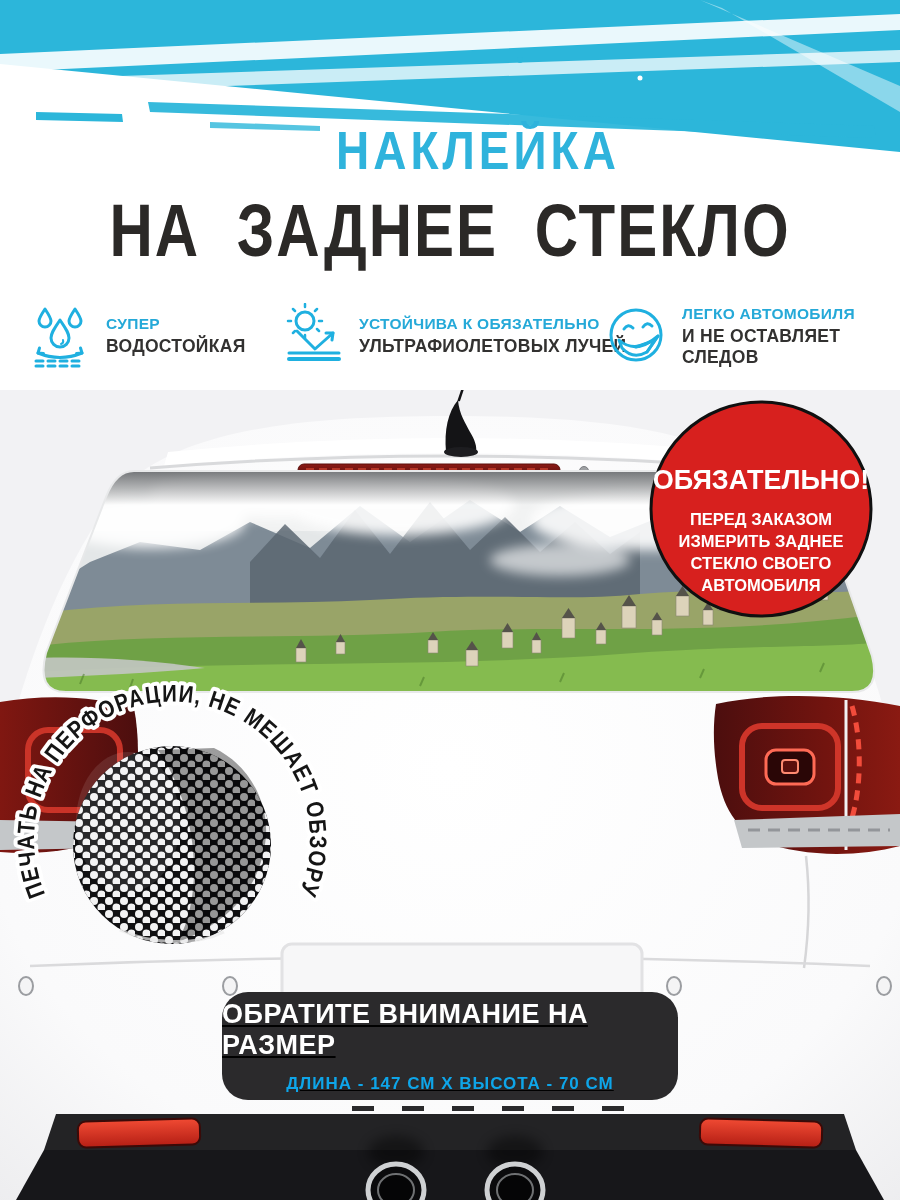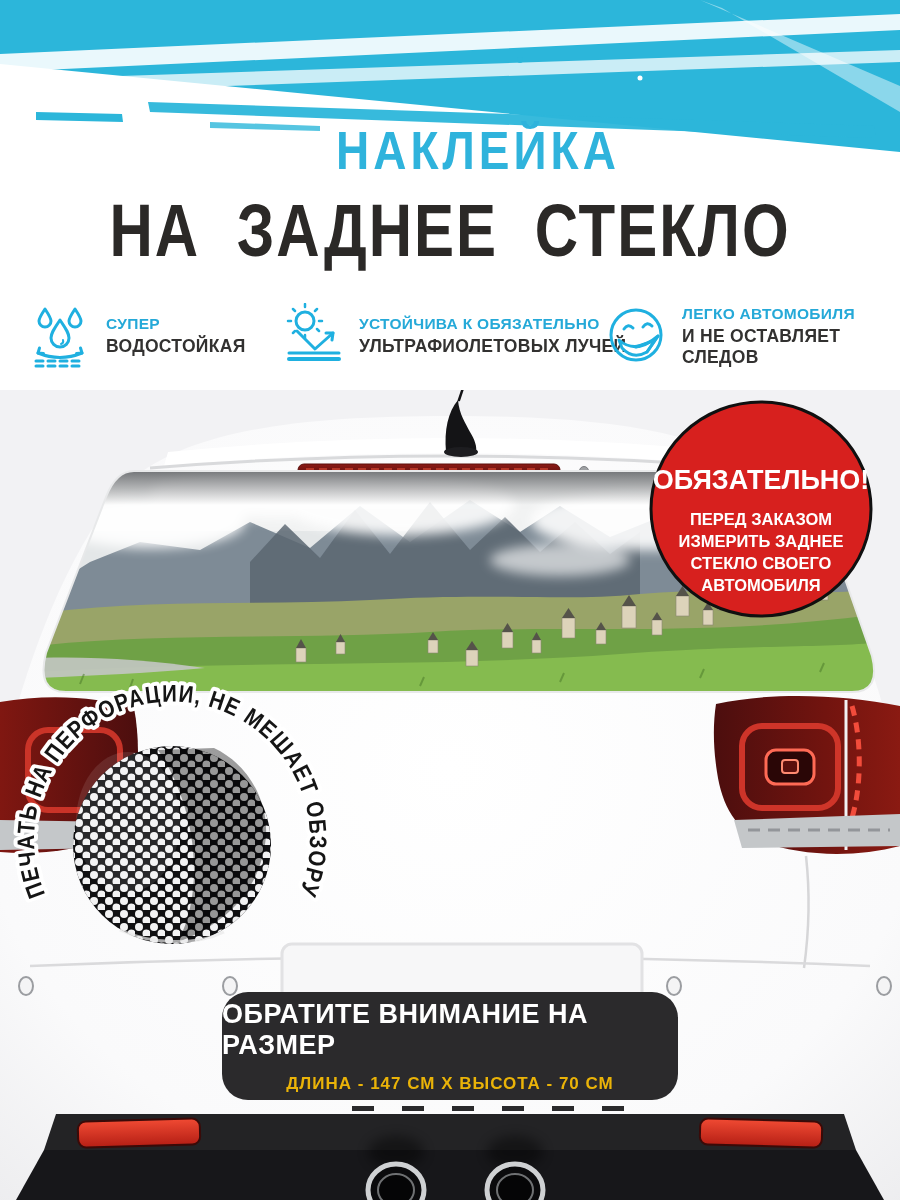--- a/index.html
+++ b/index.html
@@ -17,23 +17,23 @@
 
   
   .feature{top:300px;display:flex;align-items:center;gap:14px;height:72px;}
   .f1{left:30px;} .f2{left:283px;} .f3{left:606px;}
   .f-line1{font-size:15.5px;font-weight:bold;color:#25a9d8;letter-spacing:.3px;}
   .f-line2{font-size:17.5px;font-weight:bold;color:#323130;letter-spacing:.3px;margin-top:3px;}
   .f-icon{flex:0 0 auto;}
 
   
   .size-box{left:222px;top:992px;width:456px;height:108px;background:#2b2a2c;border-radius:26px;
-      display:flex;flex-direction:column;align-items:center;justify-content:center;z-index:6;}
+      display:flex;flex-direction:column;align-items:center;justify-content:center;z-index:6;text-decoration:underline;}
   .size-title{color:#fff;font-size:27px;font-weight:bold;letter-spacing:.5px;}
-  .size-dims{color:#eab308;font-size:17px;font-weight:bold;letter-spacing:1px;margin-top:13px;}
+  .size-dims{color:#0ea5e9;font-size:17px;font-weight:bold;letter-spacing:1px;margin-top:13px;}
 
   svg text{font-family:"Liberation Sans",sans-serif;}
   .badge-title{font-size:27px;font-weight:bold;fill:#fff;}
   .badge-line{font-size:16.5px;font-weight:bold;fill:#fff;}
   .arc-text{font-size:24px;font-weight:bold;fill:#151515;stroke:#fff;stroke-width:8px;
       stroke-linejoin:round;paint-order:stroke;letter-spacing:1.5px;}
 </style>
 </head>
 <body>
 

